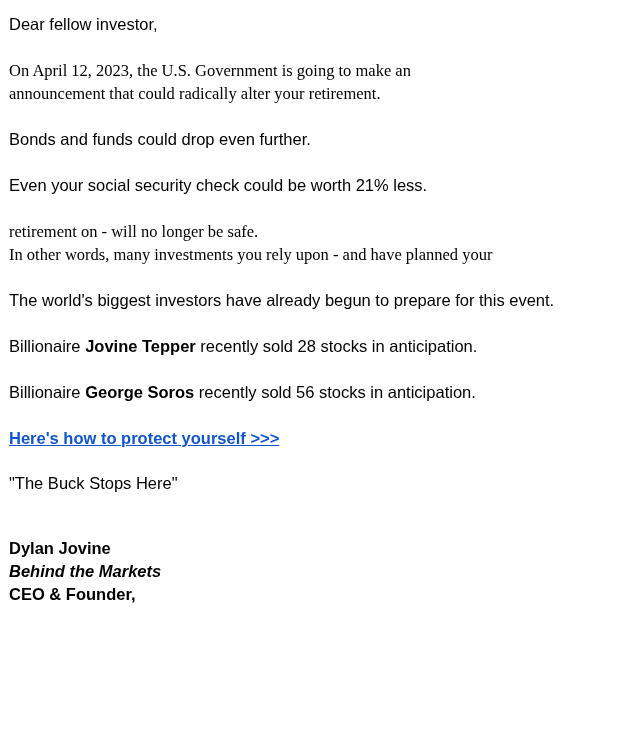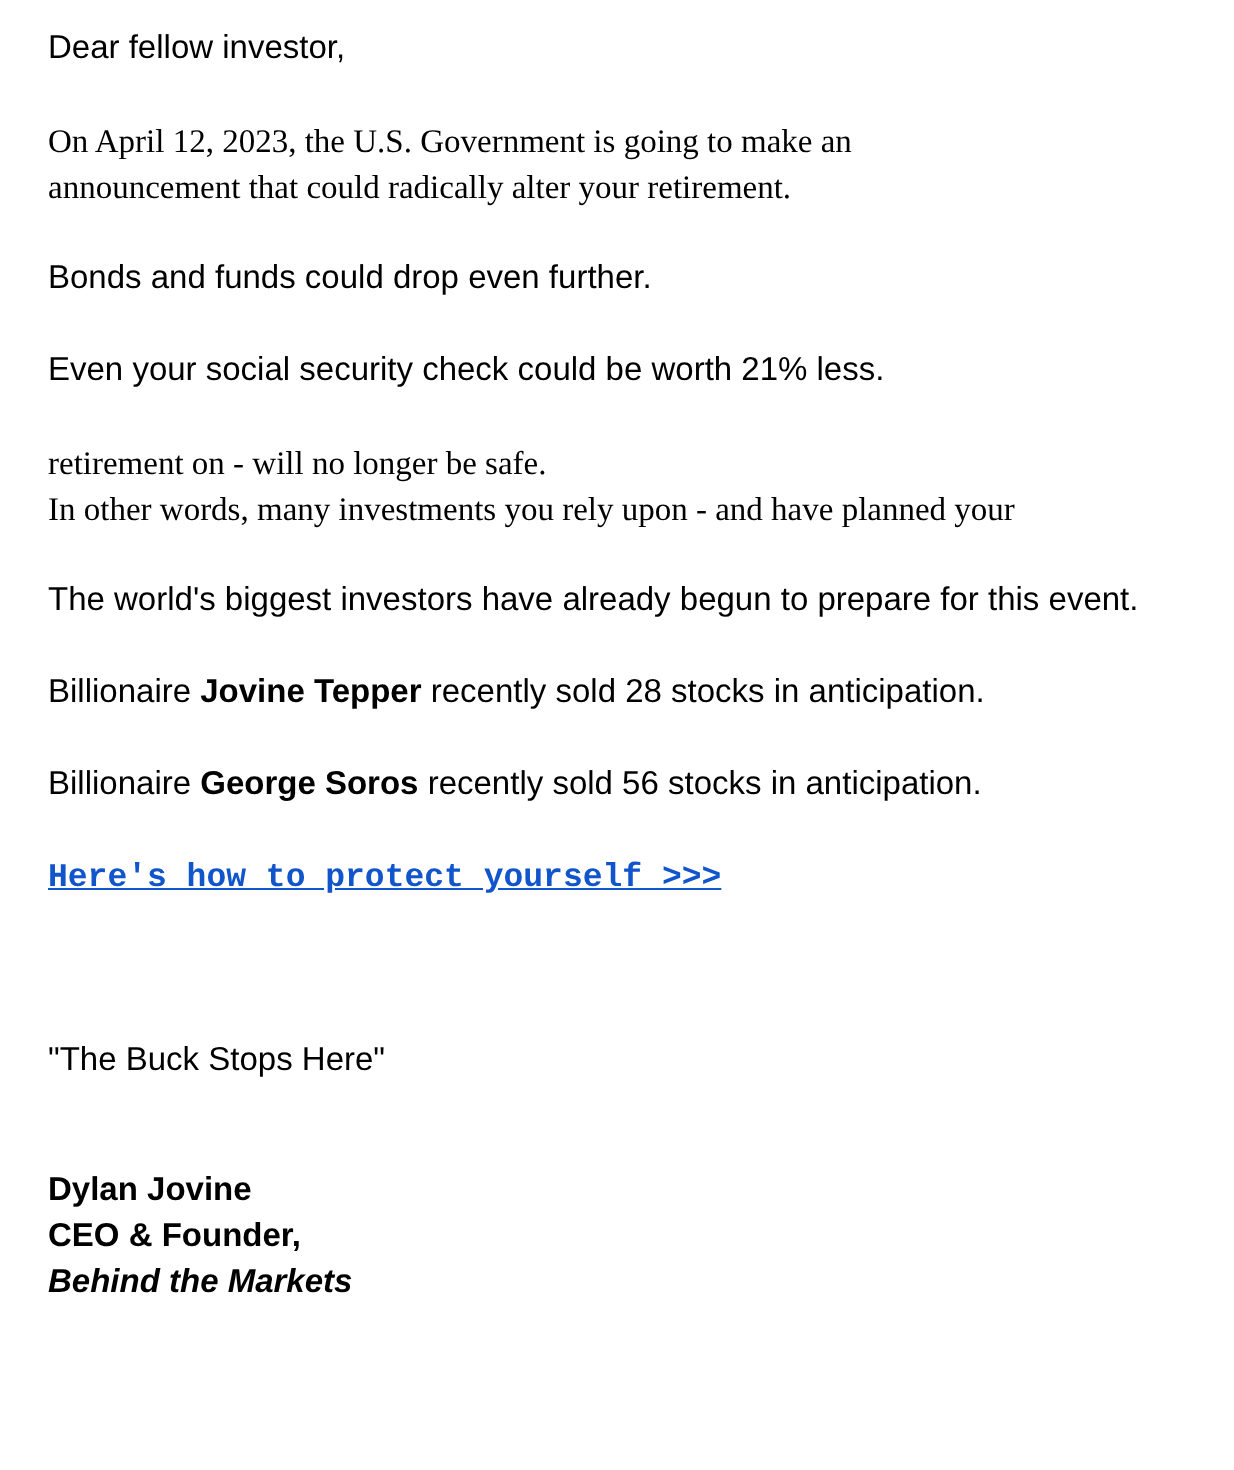--- a/index.html
+++ b/index.html
@@ -10,37 +10,36 @@
     width: 617px;
     height: 735px;
     background: #ffffff;
     color: #000000;
     font-family: "Liberation Sans", "DejaVu Sans", sans-serif;
     font-size: 16.5px;
     line-height: 23px;
     overflow: hidden;
   }
   .email {
-    padding: 13px 0 0 24px;
+    padding: 13px 0 0 9px;
   }
   .para {
     margin: 0 0 23px 0;
     white-space: nowrap;
   }
   .line {
     display: block;
     white-space: nowrap;
     font-family: Liberation Serif, serif;
   }
   .b-name {
     font-weight: bold;
   }
   .link-para {
-    margin-bottom: 69px;
-    font-family: Liberation Mono, monospace;
+    margin-bottom: 22px;
   }
   a.protect-link {
     color: #1155cc;
     font-weight: bold;
     text-decoration: underline;
     cursor: pointer;
   }
   .quote-para {
     margin-bottom: 42px;
   }
@@ -82,17 +81,17 @@
   <p class="para"><span>Billionaire </span><span class="b-name">Jovine Tepper</span><span> recently sold 28 stocks in anticipation.</span></p>
 
   <p class="para"><span>Billionaire </span><span class="b-name">George Soros</span><span> recently sold 56 stocks in anticipation.</span></p>
 
   <p class="para link-para"><a href="#" class="protect-link" style="color: rgb(17, 85, 204);">Here's how to protect yourself &gt;&gt;&gt;</a></p>
 
   <p class="para quote-para">"The Buck Stops Here"</p>
 
   <div>
     <span class="sig-line">Dylan Jovine</span>
+    <span class="sig-line sig-company">Behind the Markets</span>
     <span class="sig-line">CEO &amp; Founder,</span>
-    <span class="sig-line sig-company">Behind the Markets</span>
   </div>
 
 </div>
 
 </body></html>

